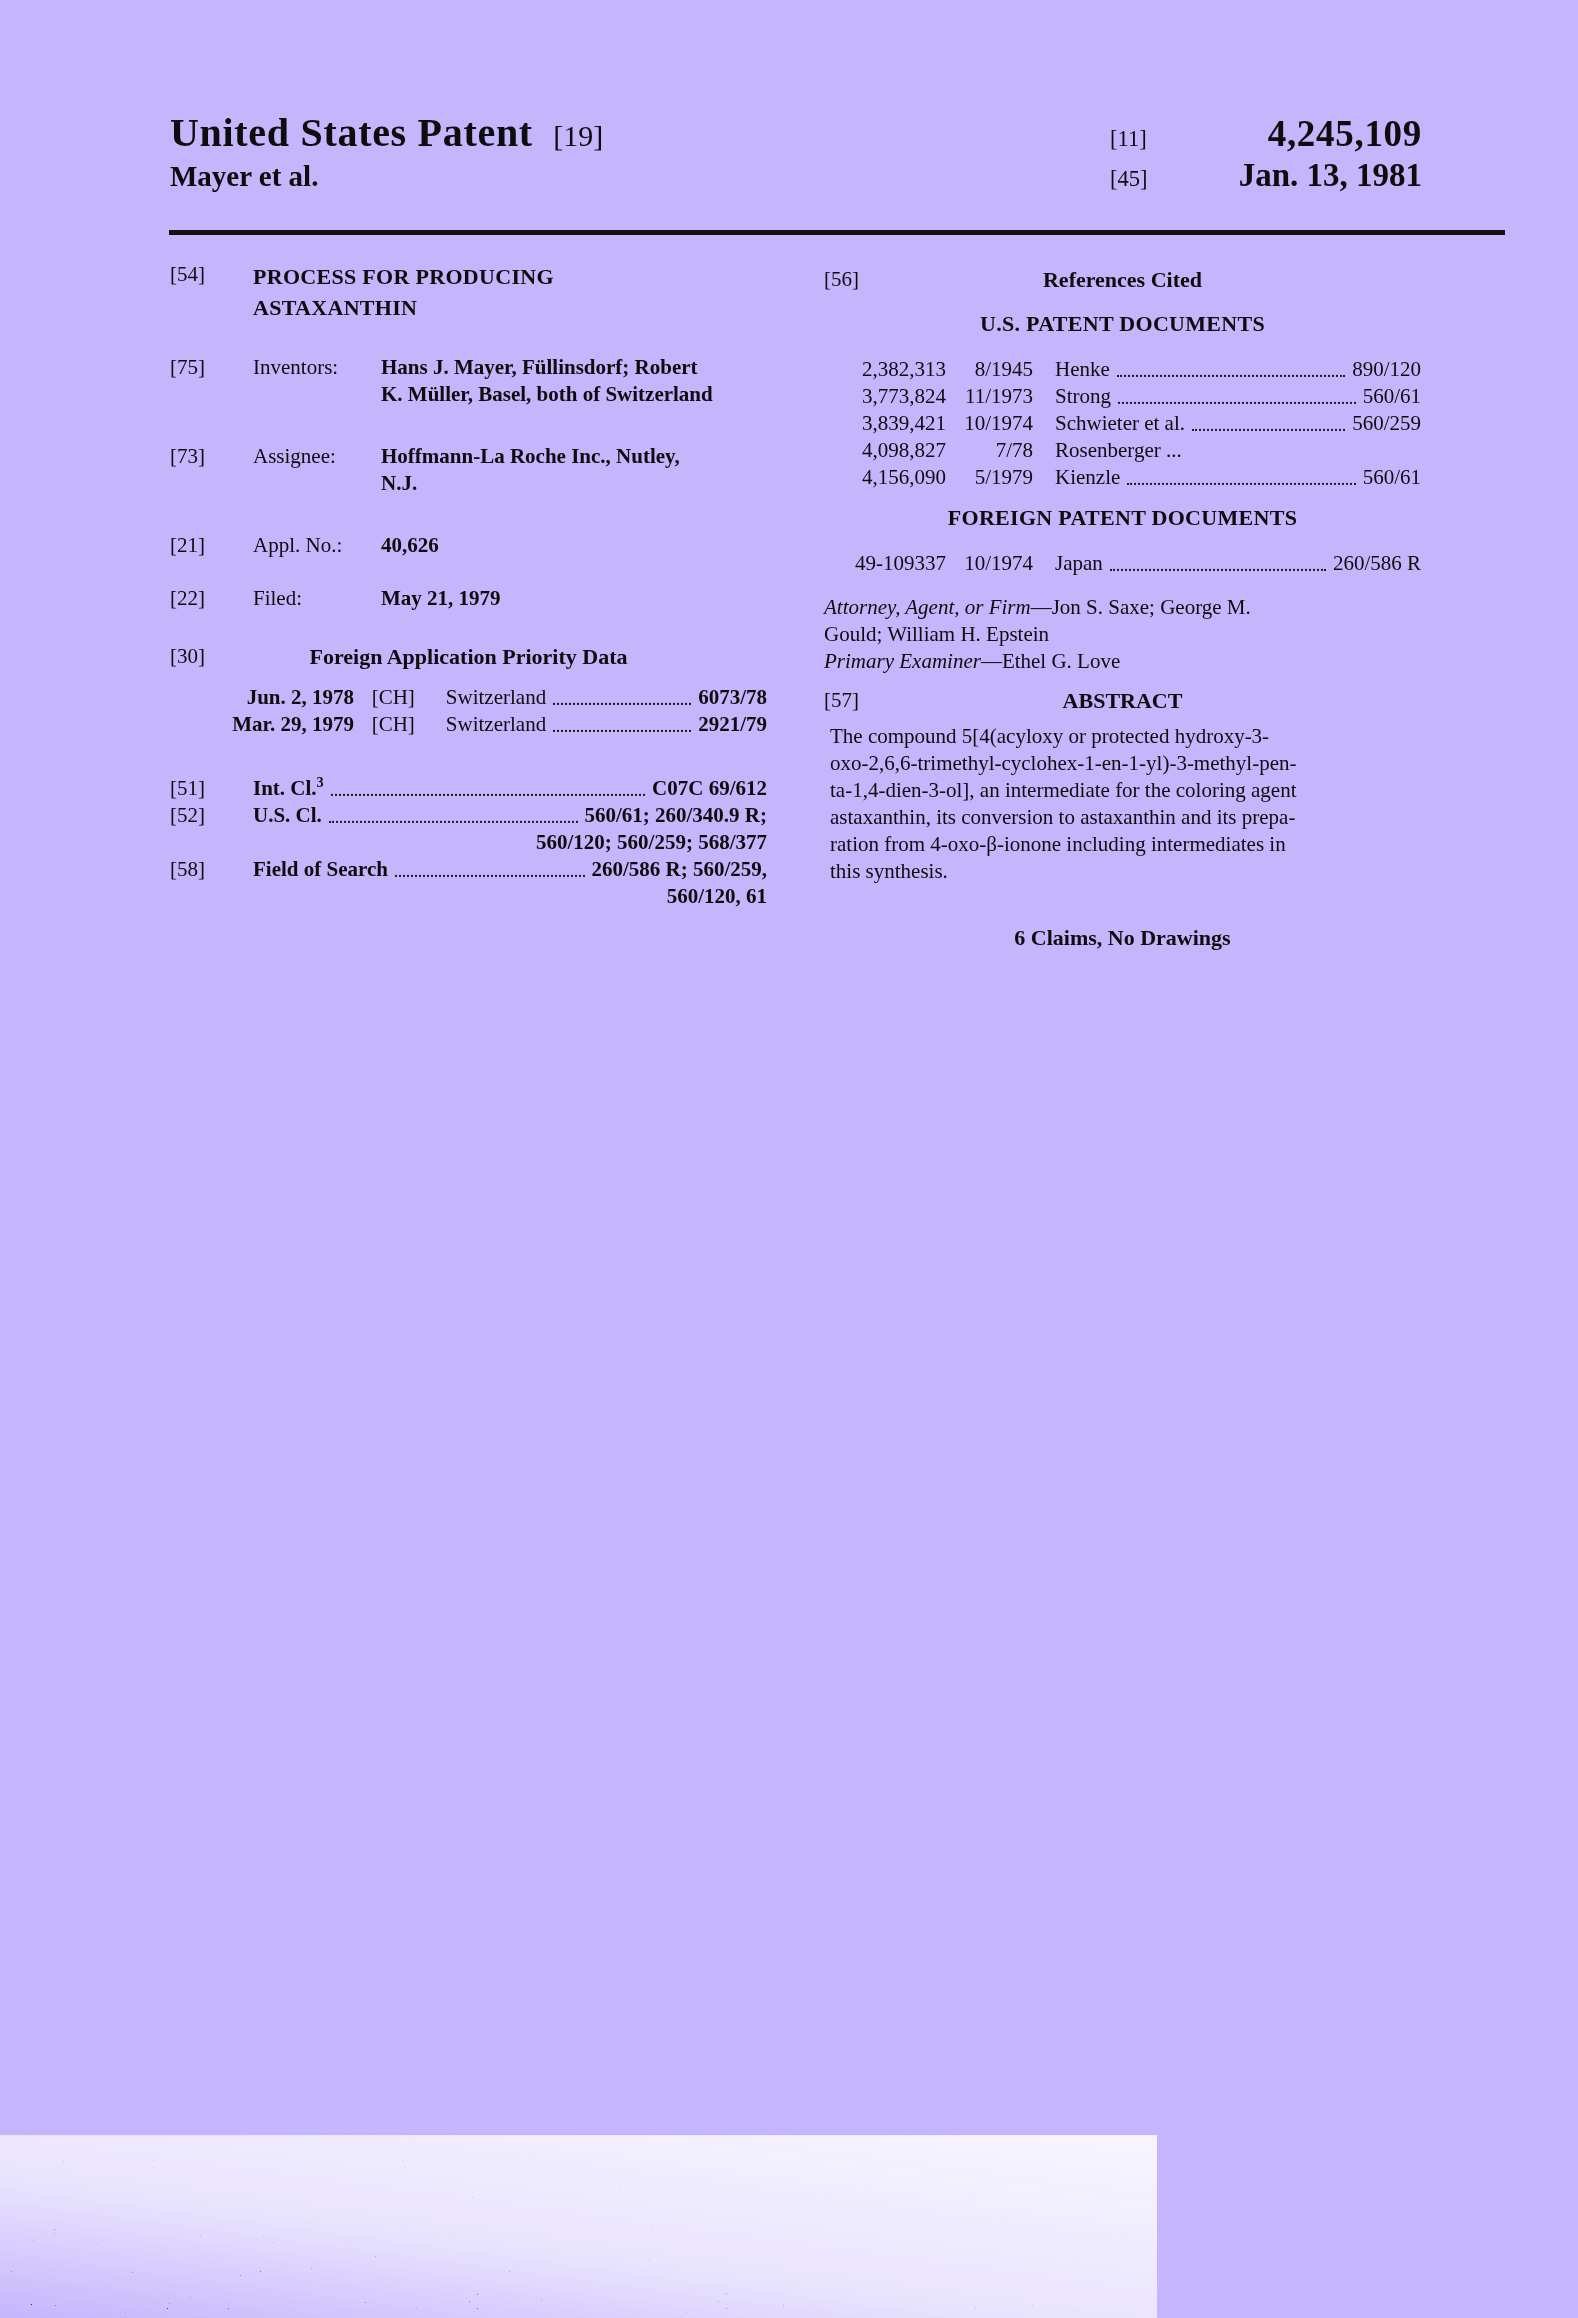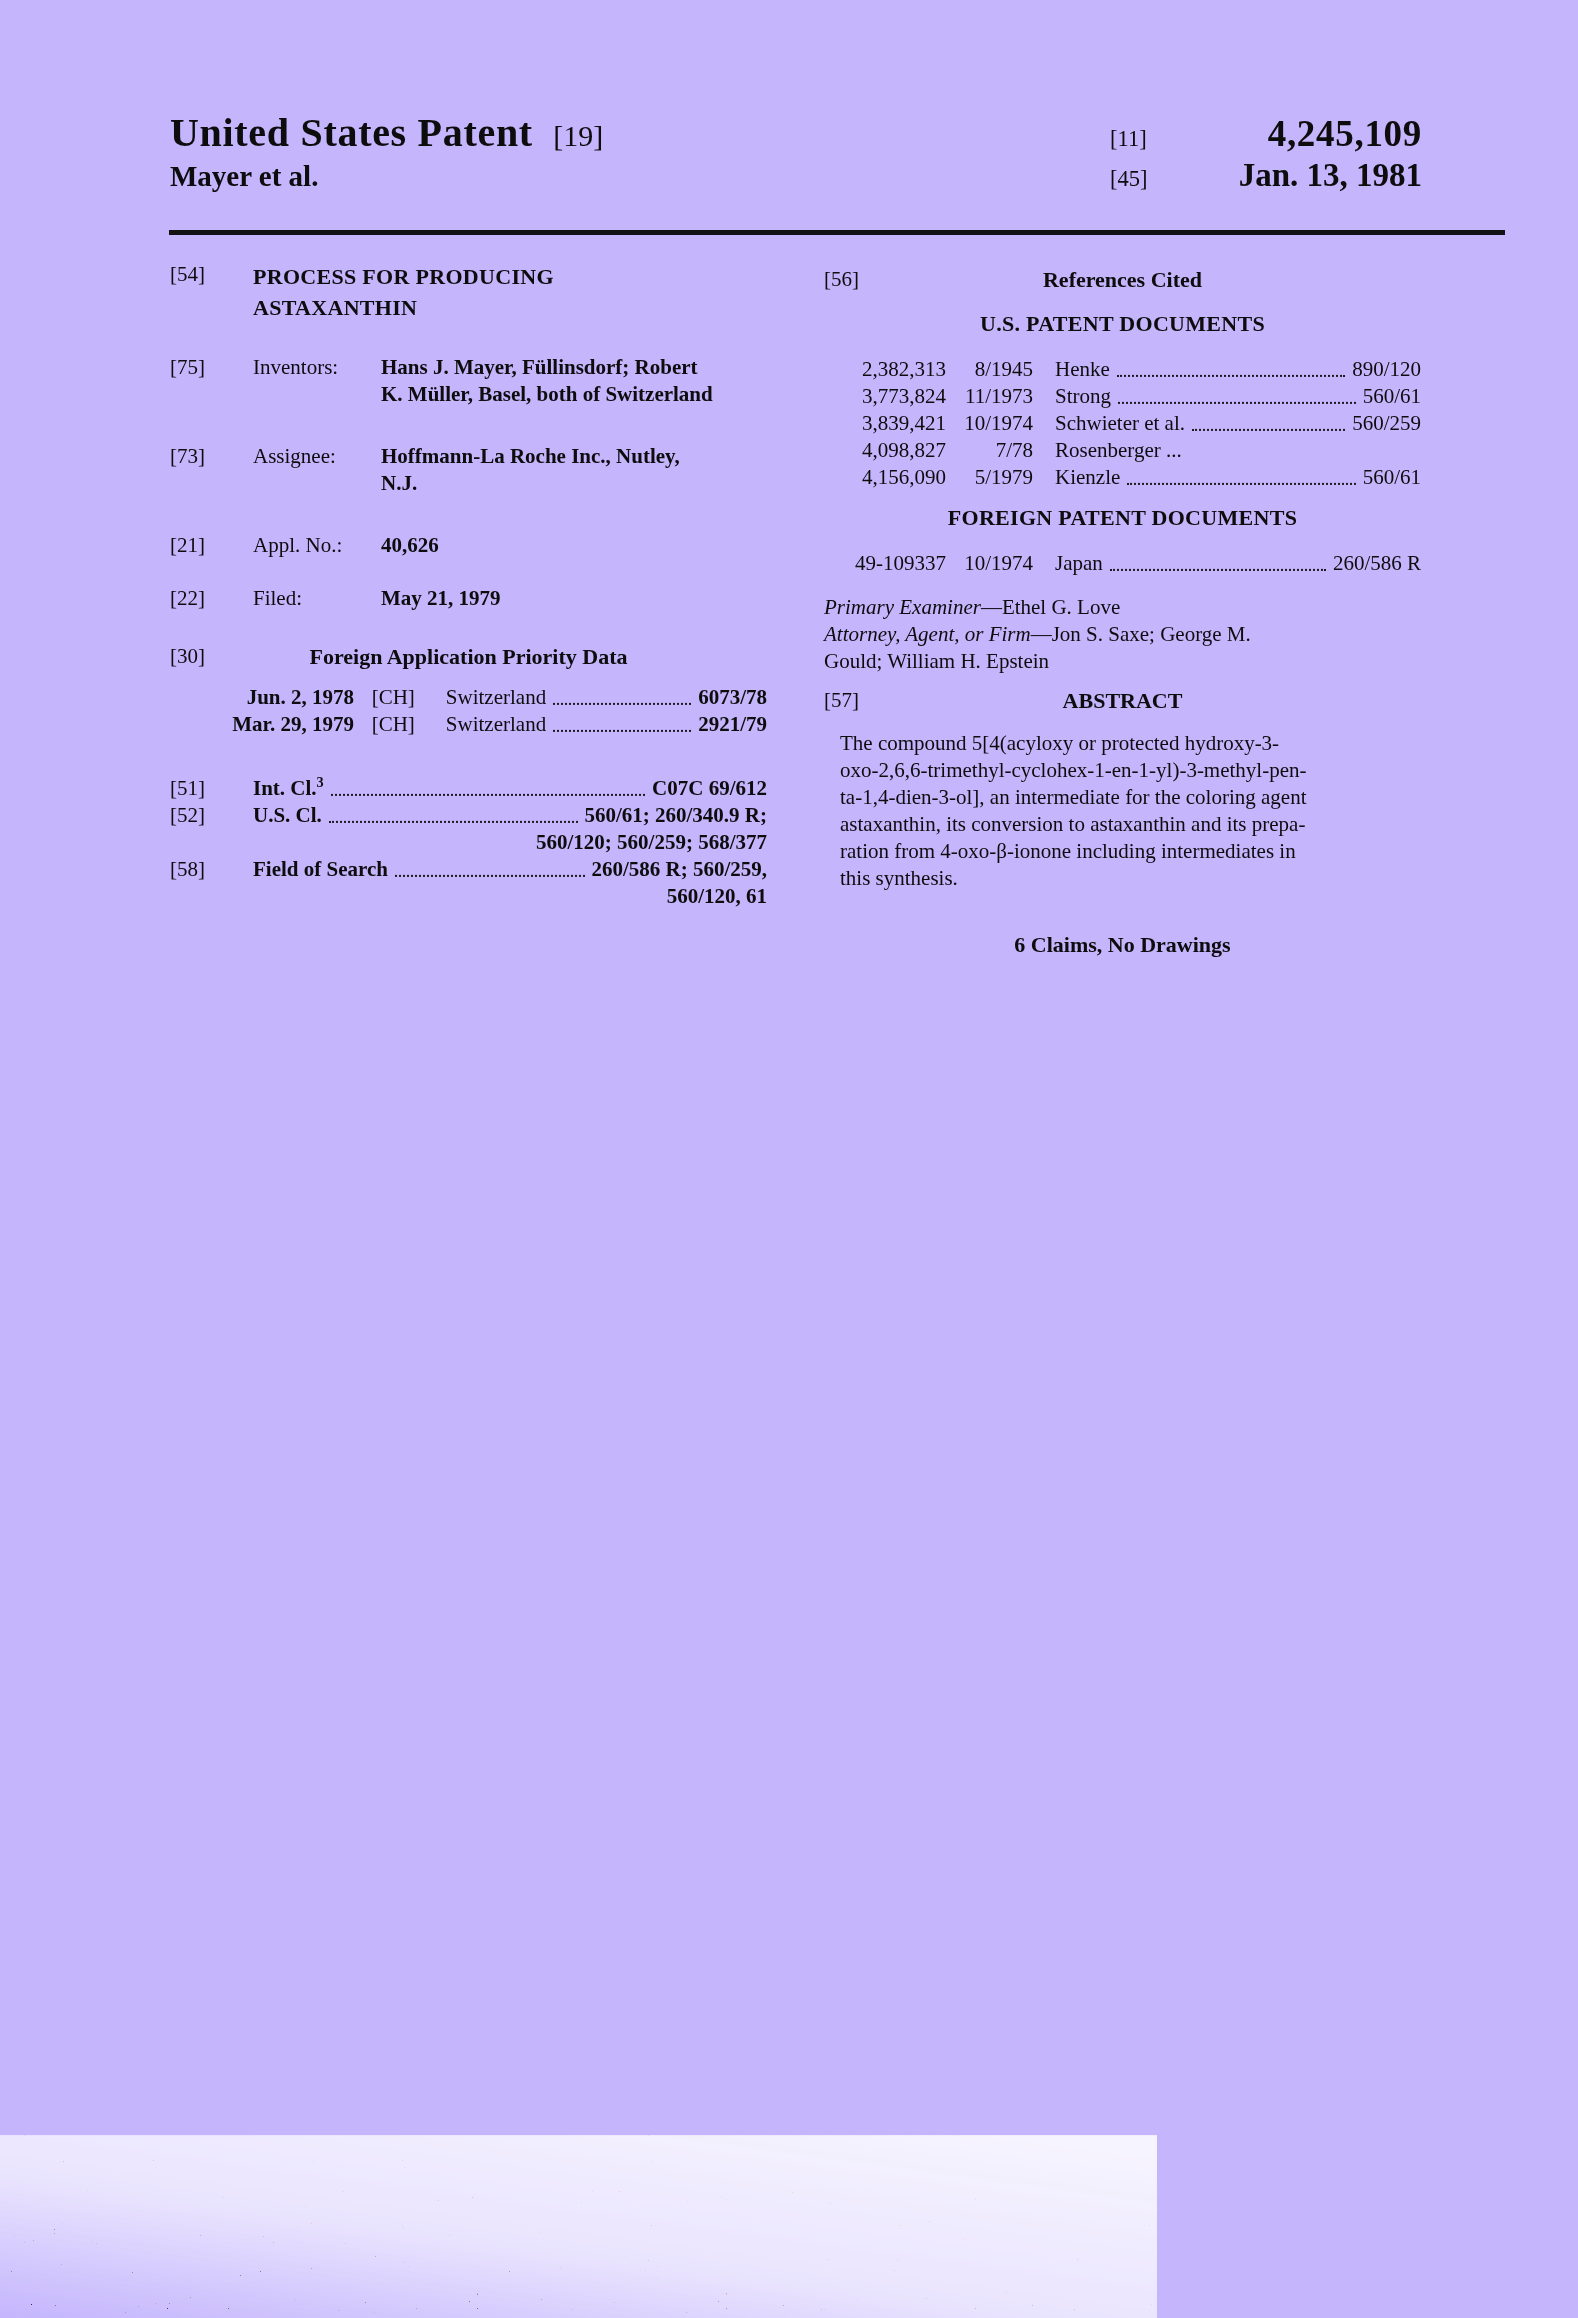--- a/index.html
+++ b/index.html
@@ -77,21 +77,21 @@
   .ref-num { width: 122px; flex: none; text-align: right; }
   .ref-date { width: 87px; flex: none; text-align: right; }
   .ref-name { margin-left: 22px; flex: none; }
   .ref-class { flex: none; }
 
   .people { margin-top: 16.3px; }
   .people p { margin: 0; }
   .people i { font-style: italic; }
 
   .abs-head { margin-top: 12.2px; margin-bottom: 9.5px; }
-  .abstract { margin: 16px; }
+  .abstract { margin: 6px; }
   .claims-note { margin-top: 39px; text-align: center; font-weight: bold; font-size: 22px; }
 
   
   .noise { position: absolute; left: 0; bottom: 0; opacity: .85; }
 </style>
 </head>
 <body>
 
 <div class="page">
 
@@ -262,23 +262,23 @@
         <div class="dotrow">
           <span class="ref-num">49-109337</span>
           <span class="ref-date">10/1974</span>
           <span class="ref-name">Japan</span>
           <span class="leader"></span>
           <span class="ref-class">260/586 R</span>
         </div>
       </div>
 
       <div class="people">
-        <p class="preline"><i>Primary Examiner</i><span>—Ethel G. Love</span></p>
         <p class="preline"><i>Attorney, Agent, or Firm</i><span>—Jon S. Saxe; George M.
 Gould; William H. Epstein</span></p>
+        <p class="preline"><i>Primary Examiner</i><span>—Ethel G. Love</span></p>
       </div>
 
       <div class="sec-head abs-head">
         <span class="code">[57]</span>
         <span class="sec-title">ABSTRACT</span>
       </div>
 
       <p class="abstract preline">The compound 5[4(acyloxy or protected hydroxy-3-
 oxo-2,6,6-trimethyl-cyclohex-1-en-1-yl)-3-methyl-pen-
 ta-1,4-dien-3-ol], an intermediate for the coloring agent

